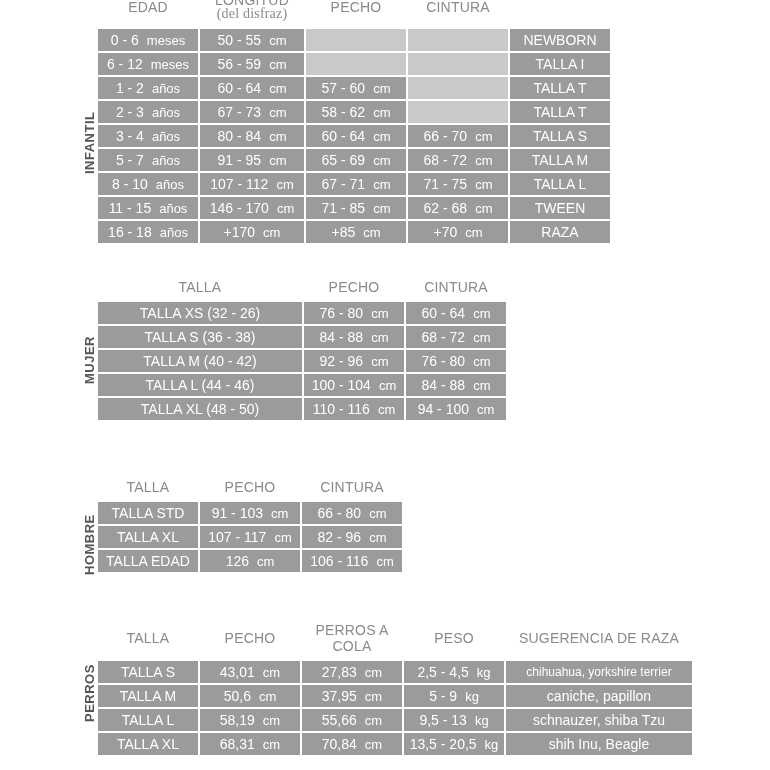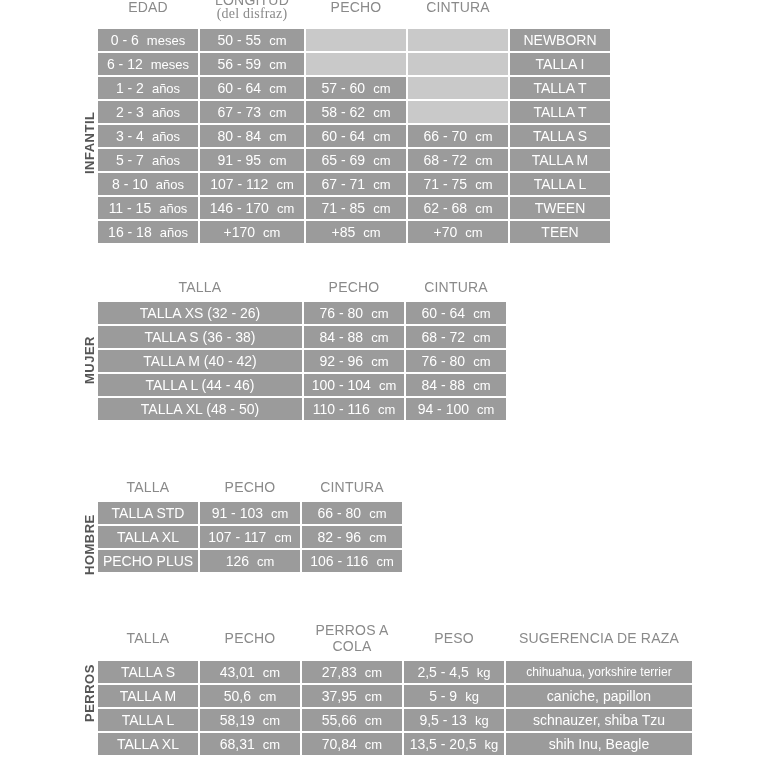--- a/index.html
+++ b/index.html
@@ -176,21 +176,21 @@
             <td>146 - 170<span class="u">cm</span></td>
             <td>71 - 85<span class="u">cm</span></td>
             <td>62 - 68<span class="u">cm</span></td>
             <td>TWEEN</td>
           </tr>
           <tr>
             <td>16 - 18<span class="u">años</span></td>
             <td>+170<span class="u">cm</span></td>
             <td>+85<span class="u">cm</span></td>
             <td>+70<span class="u">cm</span></td>
-            <td>TEEN</td>
+            <td>RAZA</td>
           </tr>
         </tbody>
     </table>
   </div>
 
   <div class="sect" id="sect-mujer">
     <div class="side-label">MUJER</div>
     <table class="grid" id="tbl-mujer">
       <colgroup>
           <col style="width: 204px;">
@@ -254,21 +254,21 @@
             <td>TALLA STD</td>
             <td>91 - 103<span class="u">cm</span></td>
             <td>66 - 80<span class="u">cm</span></td>
           </tr>
           <tr>
             <td>TALLA XL</td>
             <td>107 - 117<span class="u">cm</span></td>
             <td>82 - 96<span class="u">cm</span></td>
           </tr>
           <tr>
-            <td>PECHO PLUS</td>
+            <td>TALLA EDAD</td>
             <td>126<span class="u">cm</span></td>
             <td>106 - 116<span class="u">cm</span></td>
           </tr>
         </tbody>
     </table>
   </div>
 
   <div class="sect" id="sect-perros">
     <div class="side-label">PERROS</div>
     <table class="grid" id="tbl-perros">

